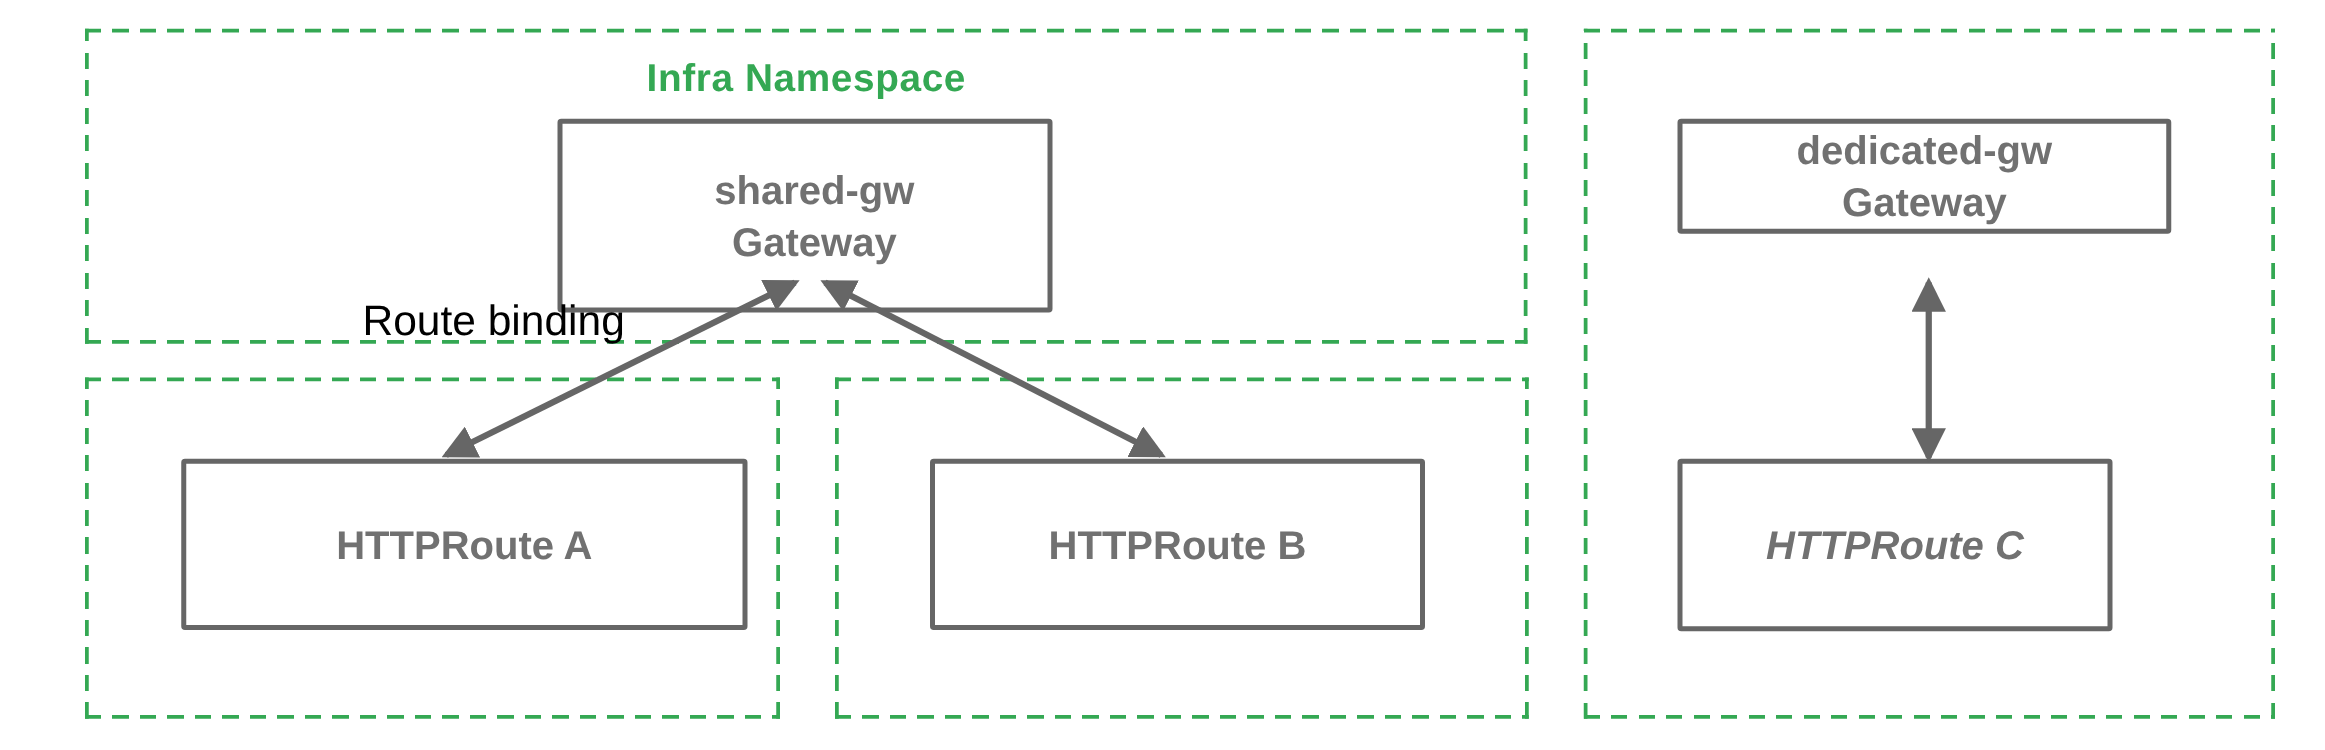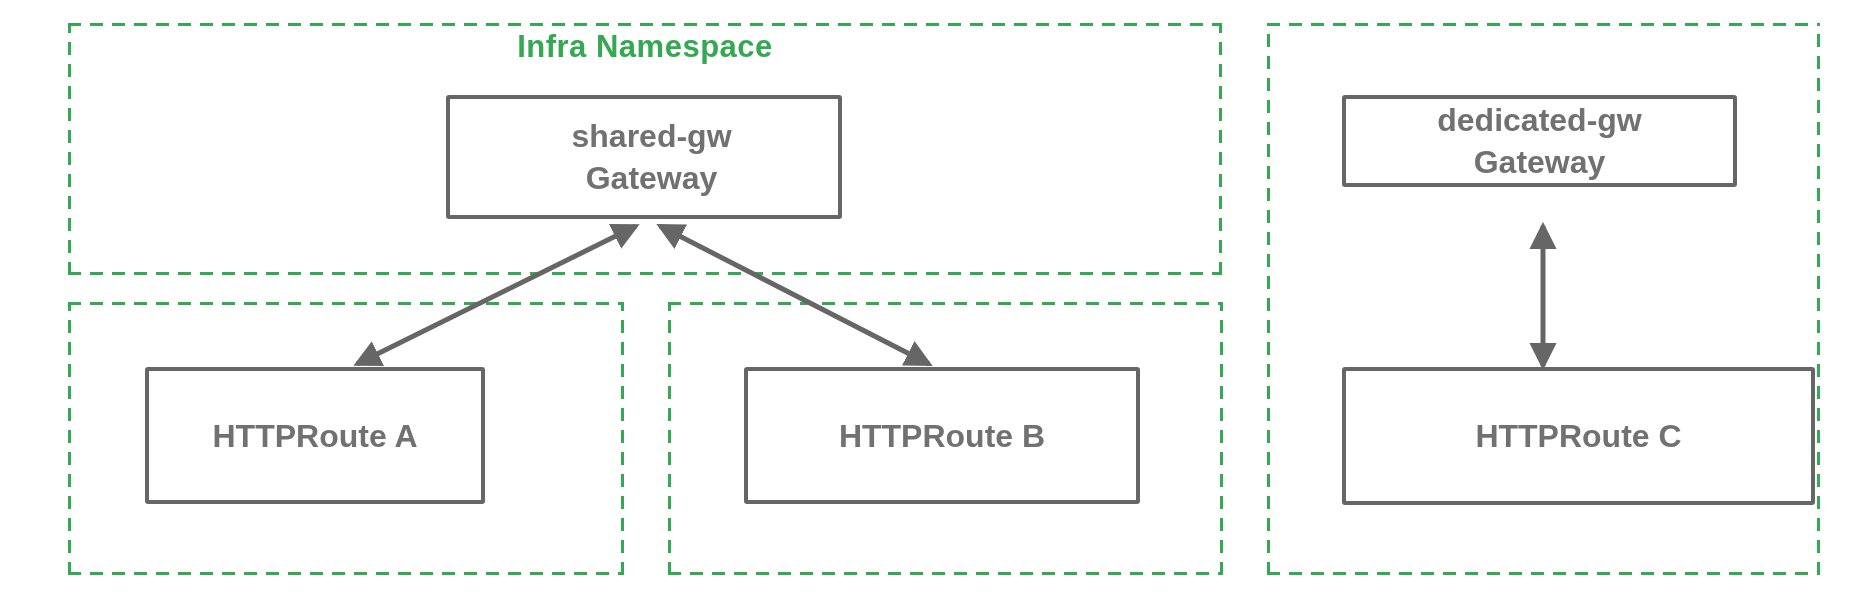--- a/index.html
+++ b/index.html
@@ -29,45 +29,46 @@
       repeating-linear-gradient(0deg, var(--namespace-green) 0 13px, transparent 13px 22px) right top / 3px 100% no-repeat;
   }
   .ns-title{
     position:absolute;left:0;right:0;
     text-align:center;
     color:var(--namespace-green);
     font-size:31px;font-weight:700;
     line-height:34px;
     letter-spacing:0.5px;
     white-space:nowrap;
+    margin-top:16px;
   }
   .ns-title.at-top{top:7px;}
   .ns-title.at-bottom{bottom:14px;}
   .node{
     position:absolute;
     border:4px solid var(--node-border-gray);
     border-radius:3px;
     background:var(--canvas-background);
     display:flex;flex-direction:column;
     align-items:center;justify-content:center;
     color:var(--node-text-gray);
     font-size:32px;font-weight:700;
     line-height:42px;
     text-align:center;
     white-space:nowrap;
   }
   .infra-ns   {left:68px;  top:23px;  width:1154px; height:252px;}
   .ns-a       {left:68px;  top:302px; width:556px;  height:273px;}
   .ns-b       {left:668px; top:302px; width:555px;  height:273px;}
   .ns-c       {left:1267px;top:23px;  width:553px;  height:552px;}
-  .shared-gw  {left:378px; top:72px;  width:396px;  height:124px;padding-left:15px;}
-  .route-a    {left:77px;  top:65px;  width:340px;  height:137px;}
+  .shared-gw  {left:378px; top:72px;  width:396px;  height:155px;padding-left:15px;}
+  .route-a    {left:77px;  top:65px;  width:453px;  height:137px;}
   .route-b    {left:76px;  top:65px;  width:396px;  height:137px;}
   .dedicated-gw{left:75px; top:72px;  width:395px;  height:92px;}
-  .route-c    {left:75px;  top:344px; width:473px;  height:138px;}
+  .route-c    {left:75px;  top:344px; width:348px;  height:138px;font-style:italic;}
   .edge-label{
     position:absolute;left:290px;top:238px;
     color:var(--edge-label-black);
     font-size:34px;font-weight:400;
     white-space:nowrap;
     z-index:4;
   }
   svg.edges{
     position:absolute;left:0;top:0;
     width:1860px;height:600px;
@@ -116,14 +117,15 @@
   <div class="ns ns-c">
     <div class="node dedicated-gw">
       <span>dedicated-gw</span>
       <span>Gateway</span>
     </div>
     <div class="node route-c">
       <span>HTTPRoute C</span>
     </div>
   </div>
 
+  <div class="edge-label">Route binding</div>
 
 </div>
 
 </body></html>

